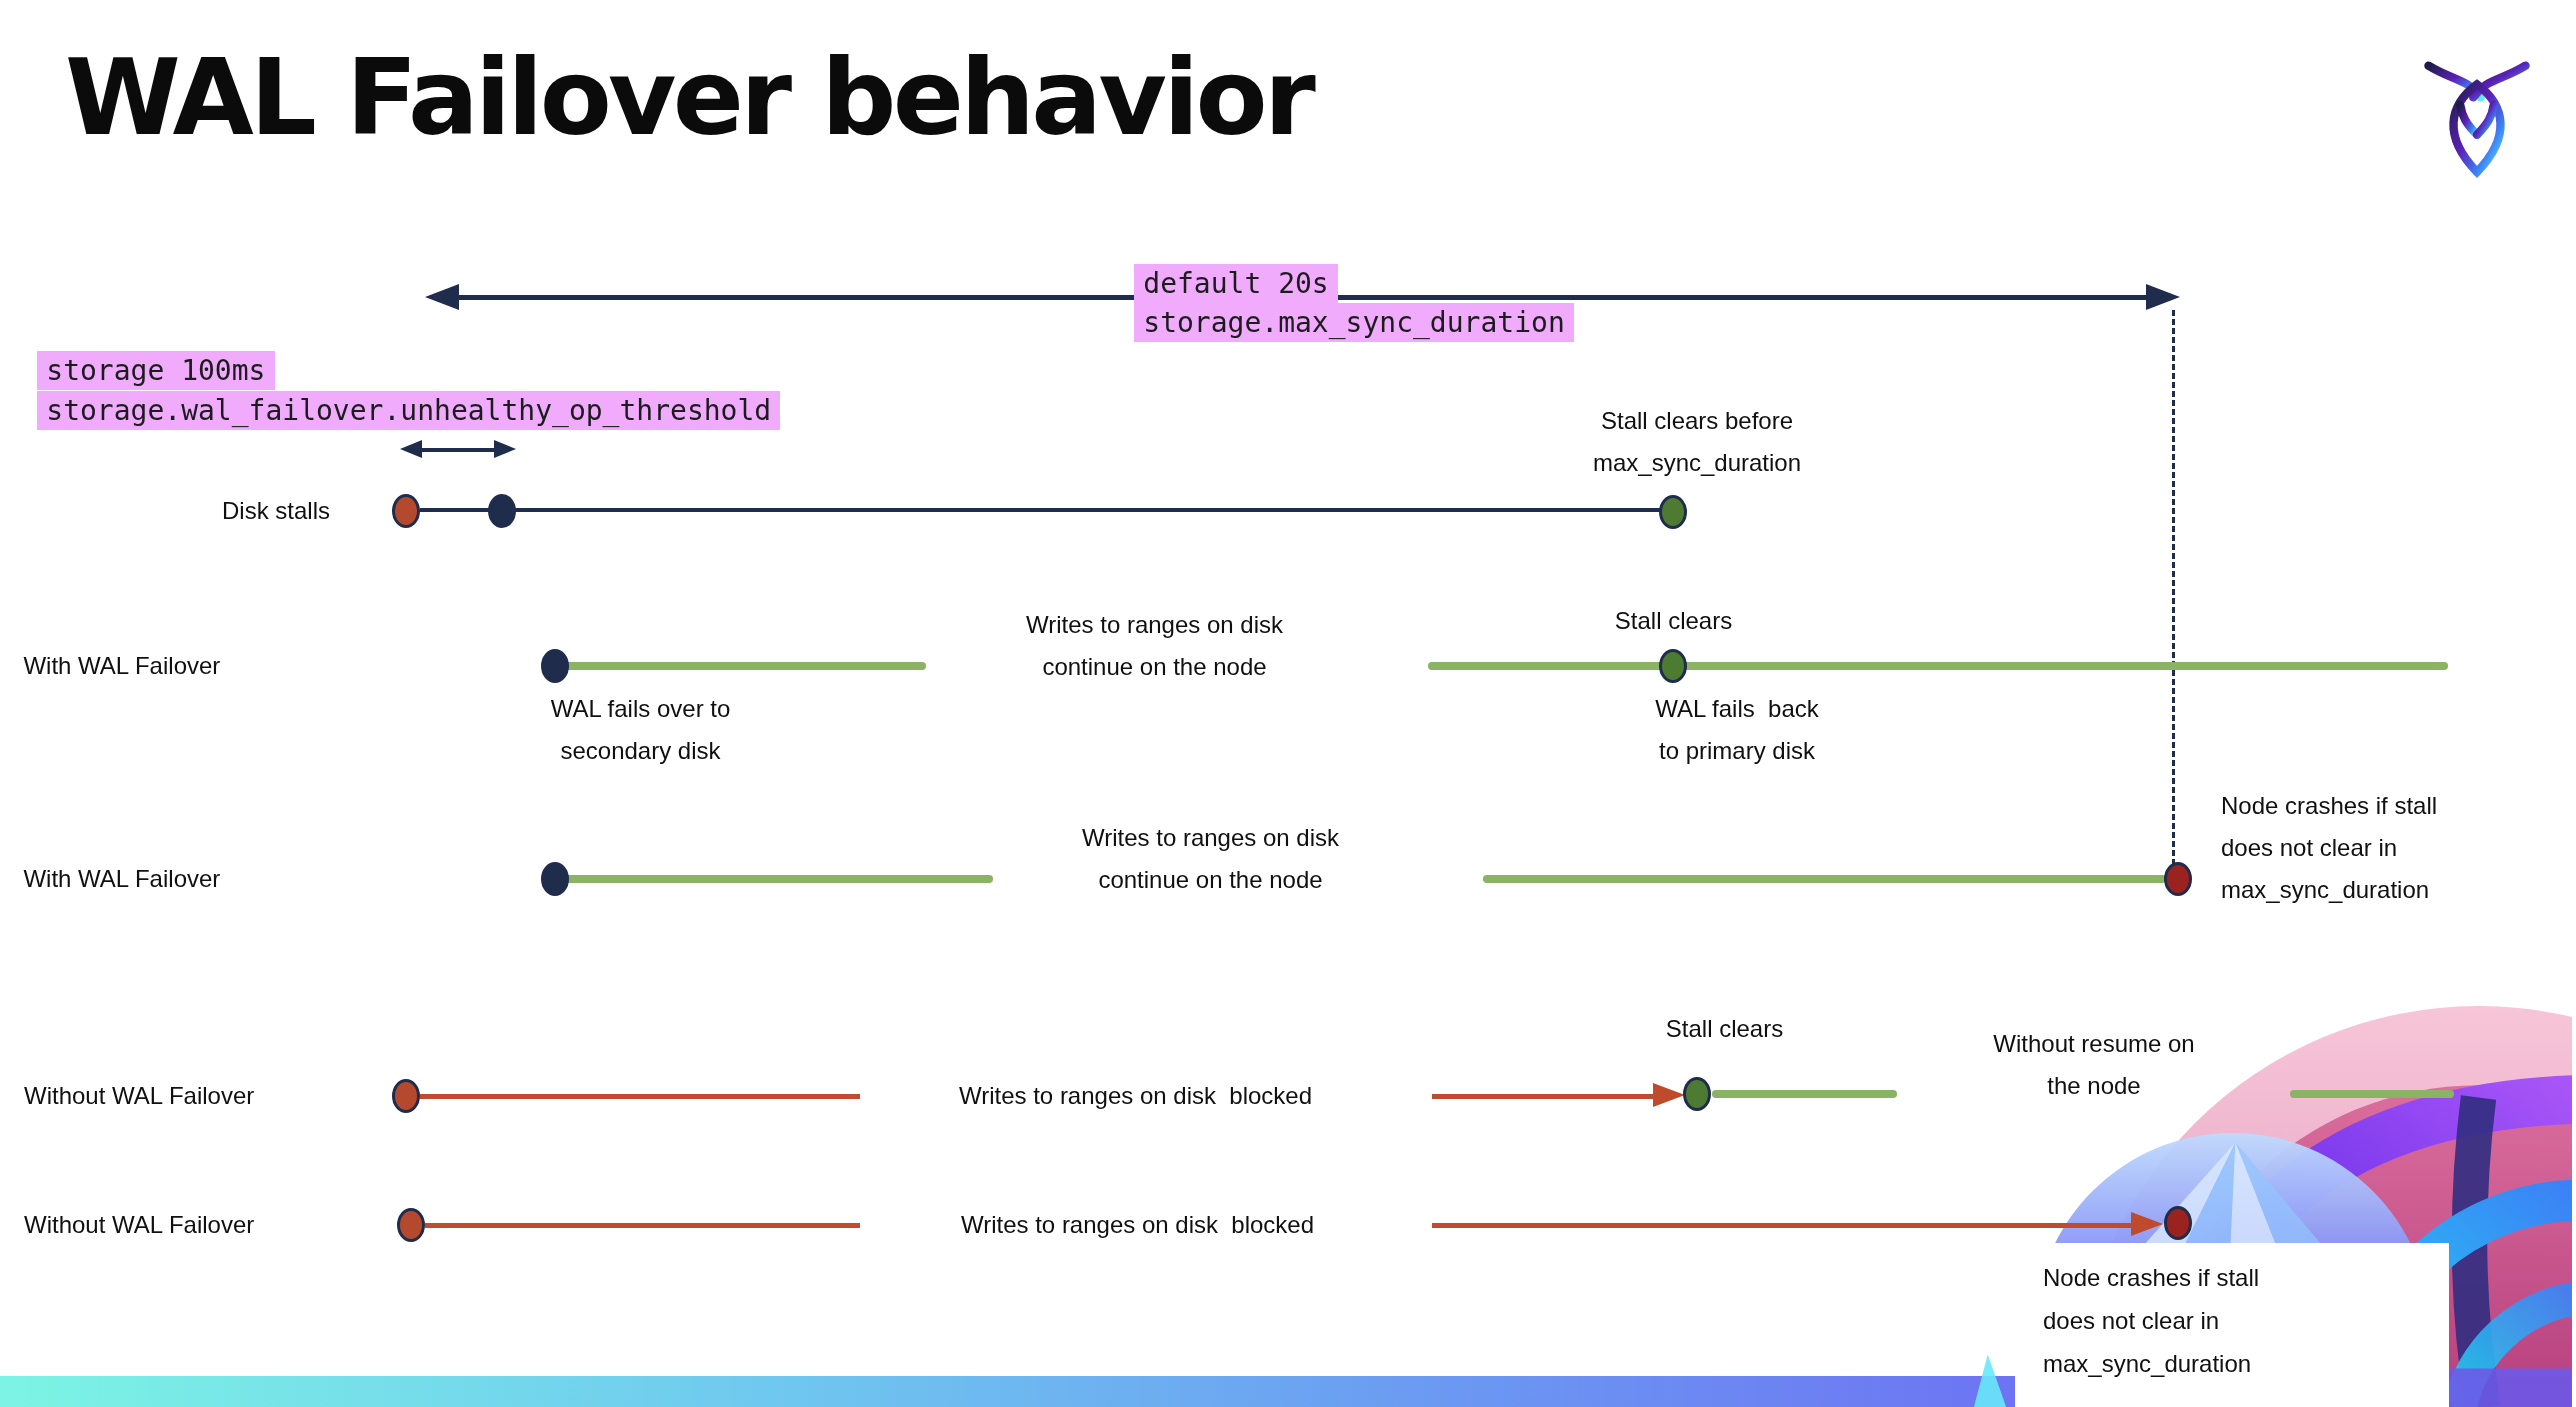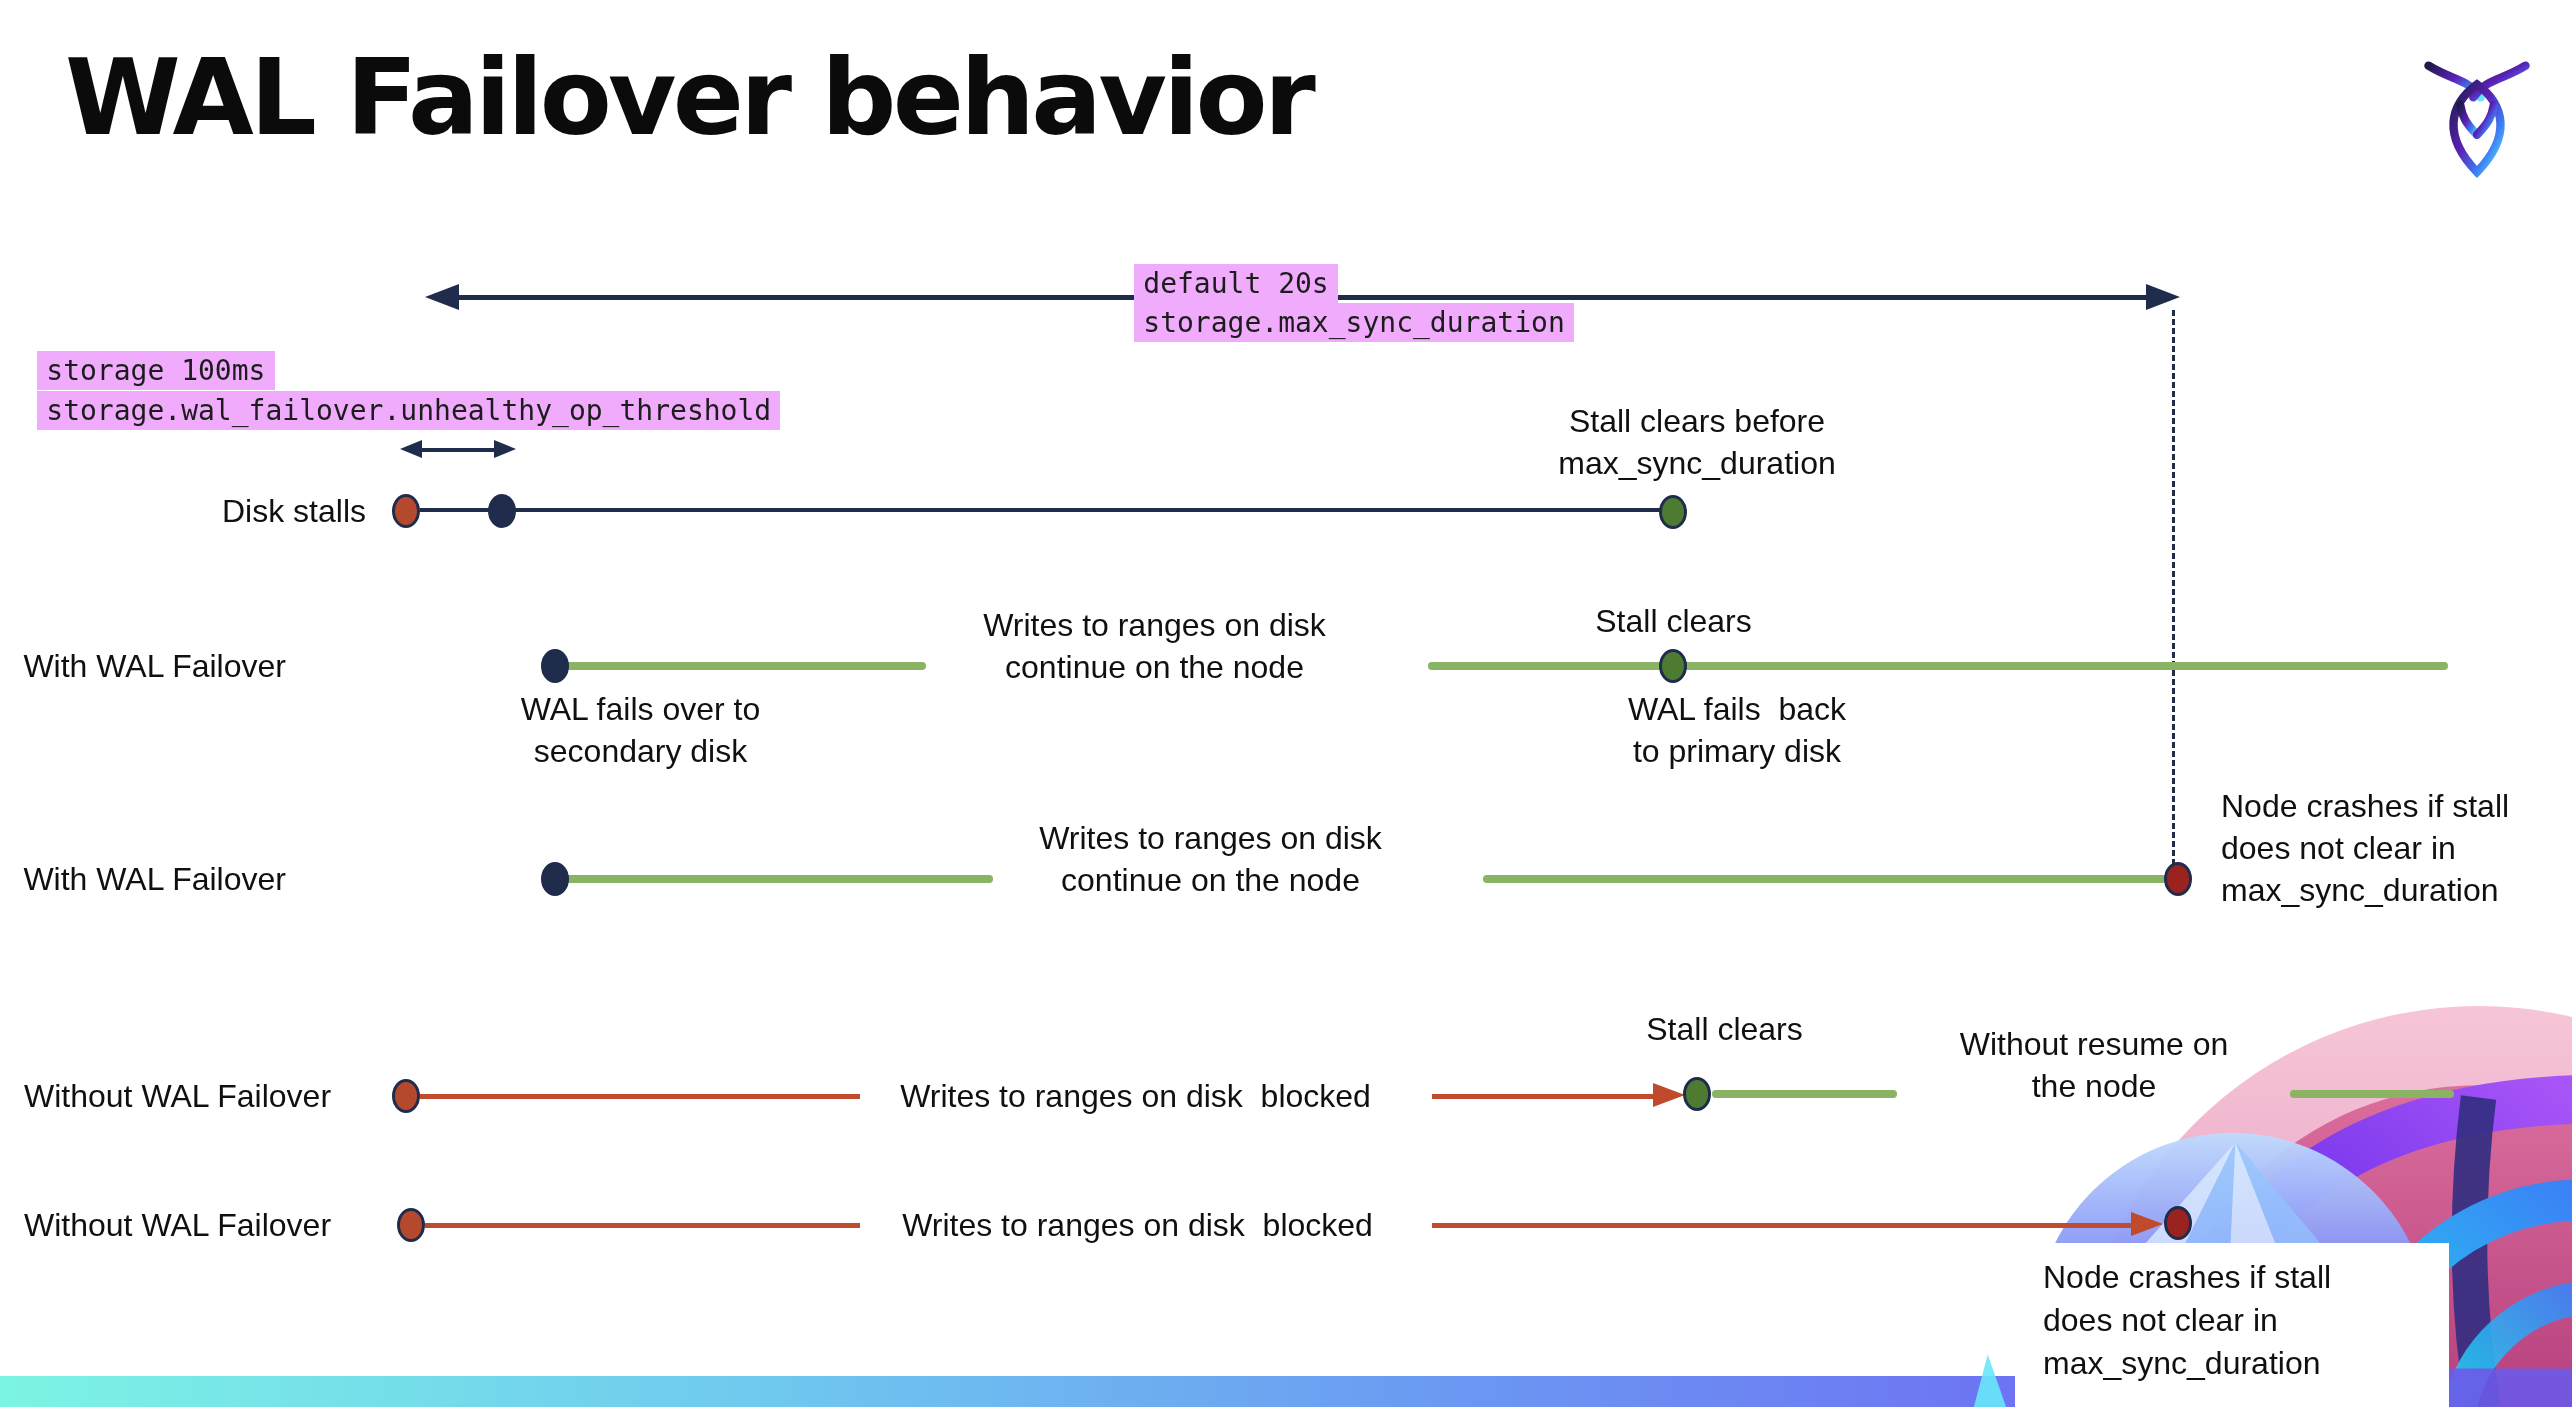--- a/index.html
+++ b/index.html
@@ -1,20 +1,20 @@
 <!DOCTYPE html>
 <html style="font-size:15px"><head>
 <meta charset="utf-8">
 <style>
   html,body{margin:0;padding:0;background:#ffffff;}
   .canvas{position:relative;width:2572px;height:1408px;background:#ffffff;overflow:hidden;
           font-family:"Liberation Sans", sans-serif;}
   .title{position:absolute;left:65px;top:37px;font-family:"DejaVu Sans",sans-serif;
          font-weight:bold;font-size:105px;letter-spacing:-3.7px;color:#0b0b0b;z-index:7;}
-  .txt{position:absolute;font-size:32px;line-height:42px;color:#101010;white-space:pre-wrap;z-index:7;}
+  .txt{position:absolute;font-size:24px;line-height:42px;color:#101010;white-space:pre-wrap;z-index:7;}
   .center{text-align:center;}
   .mono{position:absolute;font-family:"DejaVu Sans Mono",monospace;font-size:28px;color:#1c1c1c;
         background:#f0abfc;padding:2.8px 9.3px;z-index:8;white-space:pre;}
   .hline{position:absolute;z-index:4;}
   .navy-line{background:#1f2c4c;height:3.7px;}
   .arrow-line{background:#1f2c4c;height:4.7px;}
   .green-line{background:#8ab463;height:8.4px;border-radius:3.7px;}
   .red-line{background:#c04b2e;height:4.7px;}
   .dashed-v{position:absolute;width:0;border-left:3.7px dashed #1f2c4c;z-index:4;}
   .dot{position:absolute;width:28px;height:34px;border:3.7px solid #1f2c4c;border-radius:50%;

